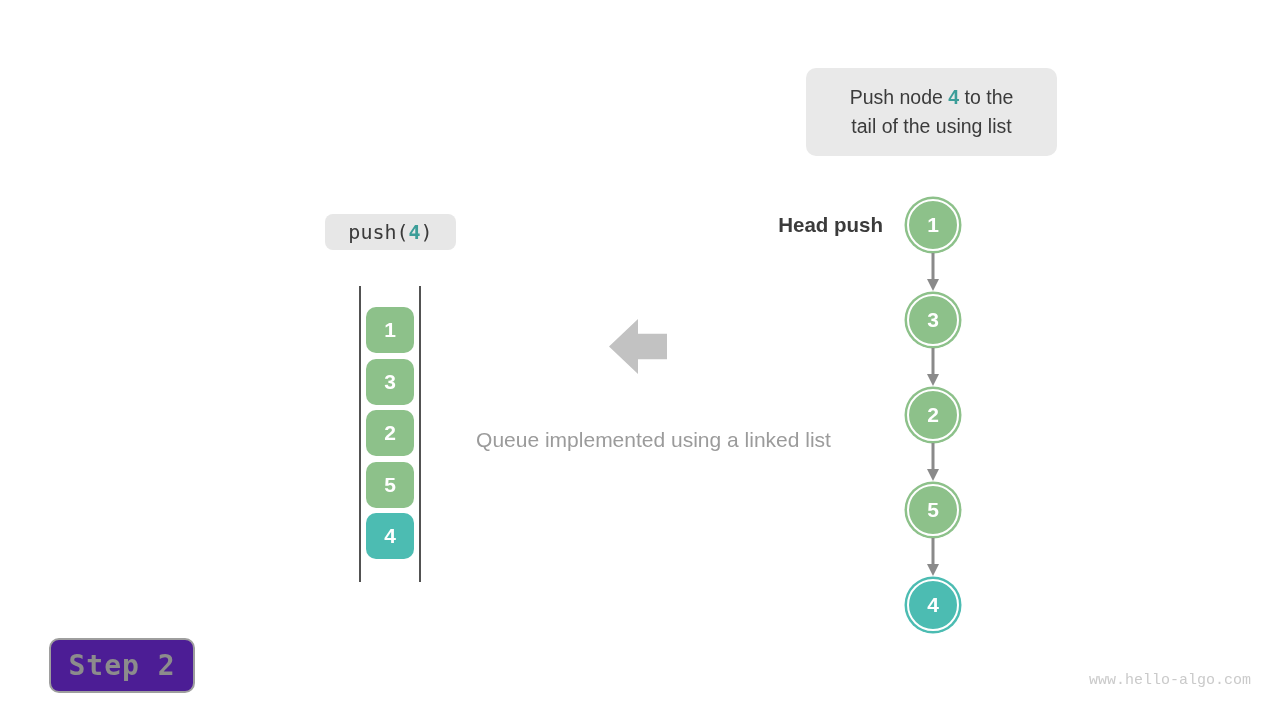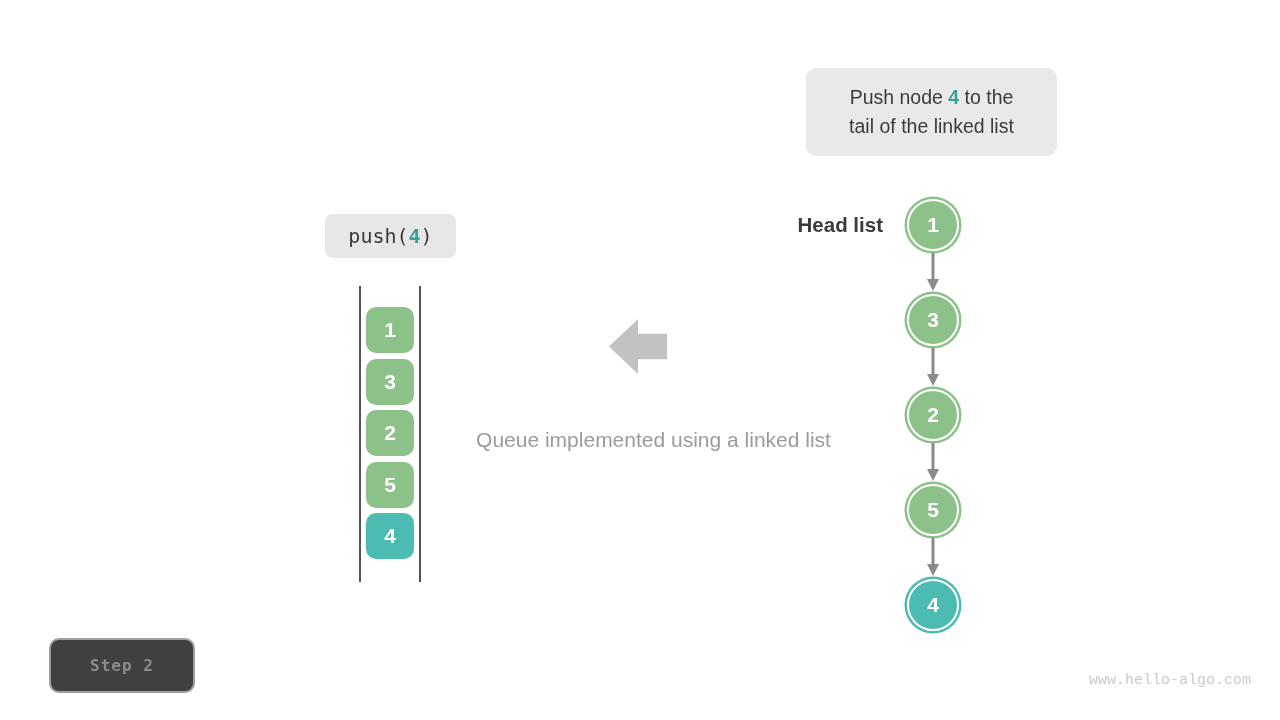--- a/index.html
+++ b/index.html
@@ -27,21 +27,21 @@
     color: #3b3b3b;
     font-size: 19.5px;
     line-height: 29px;
   }
   .accent { color: #3c9e99; font-weight: bold; }
 
   
   .push-box {
     position: absolute;
     left: 312px; top: 214px;
-    width: 131px; height: 44px;
+    width: 131px; height: 36px;
     background: #e7e7e7;
     border-radius: 8px;
     display: flex;
     align-items: center;
     justify-content: center;
     font-family: "DejaVu Sans Mono", monospace;
     font-size: 20px;
     color: #3b3b3b;
   }
 
@@ -132,48 +132,48 @@
   }
   .ll-label.head { top: 213px; }
   .ll-label.tail { top: 598px; }
 
   
   .step-box {
     box-sizing: border-box;
     position: absolute;
     left: 36px; top: 638px;
     width: 146px; height: 55px;
-    background: #404040;
+    background: #4c1d95;
     border: 2px solid #9e9e9e;
     border-radius: 10px;
     display: flex; align-items: center; justify-content: center;
     font-family: "DejaVu Sans Mono", monospace;
     font-weight: bold;
-    font-size: 16px;
+    font-size: 28px;
     color: #8c8c8c;
     letter-spacing: 1px;
   }
 
   
   .watermark {
     position: absolute;
     right: 42px; top: 672px;
     font-family: Liberation Mono, monospace;
     font-size: 15px;
     color: #cacaca;
   }
 </style>
 </head>
 <body>
 
 <div class="canvas">
 
   <div class="info-box">
     <div class="info-line"><span>Push node </span><span class="accent">4</span><span> to the</span></div>
-    <div class="info-line">tail of the linked list</div>
+    <div class="info-line">tail of the using list</div>
   </div>
 
   <div class="push-box">
       <span>push(</span>
       <span class="accent">4</span>
       <span>)</span>
     </div>
 
   <div class="stack">
     <div class="stack-line left"></div>
@@ -194,21 +194,21 @@
         <div class="stack-item teal">
           <span>4</span>
         </div>
       </div>
   </div>
 
   <div class="block-arrow"></div>
 
   <div class="caption">Queue implemented using a linked list</div>
 
-  <div class="ll-label head">Head list</div>
+  <div class="ll-label head">Head push</div>
 
   <div class="node-column" id="node-column">
       <div class="ll-node">
         <span>1</span>
       </div>
       <div class="connector">
         <div class="c-line"></div>
         <div class="c-head"></div>
       </div>
       <div class="ll-node">

